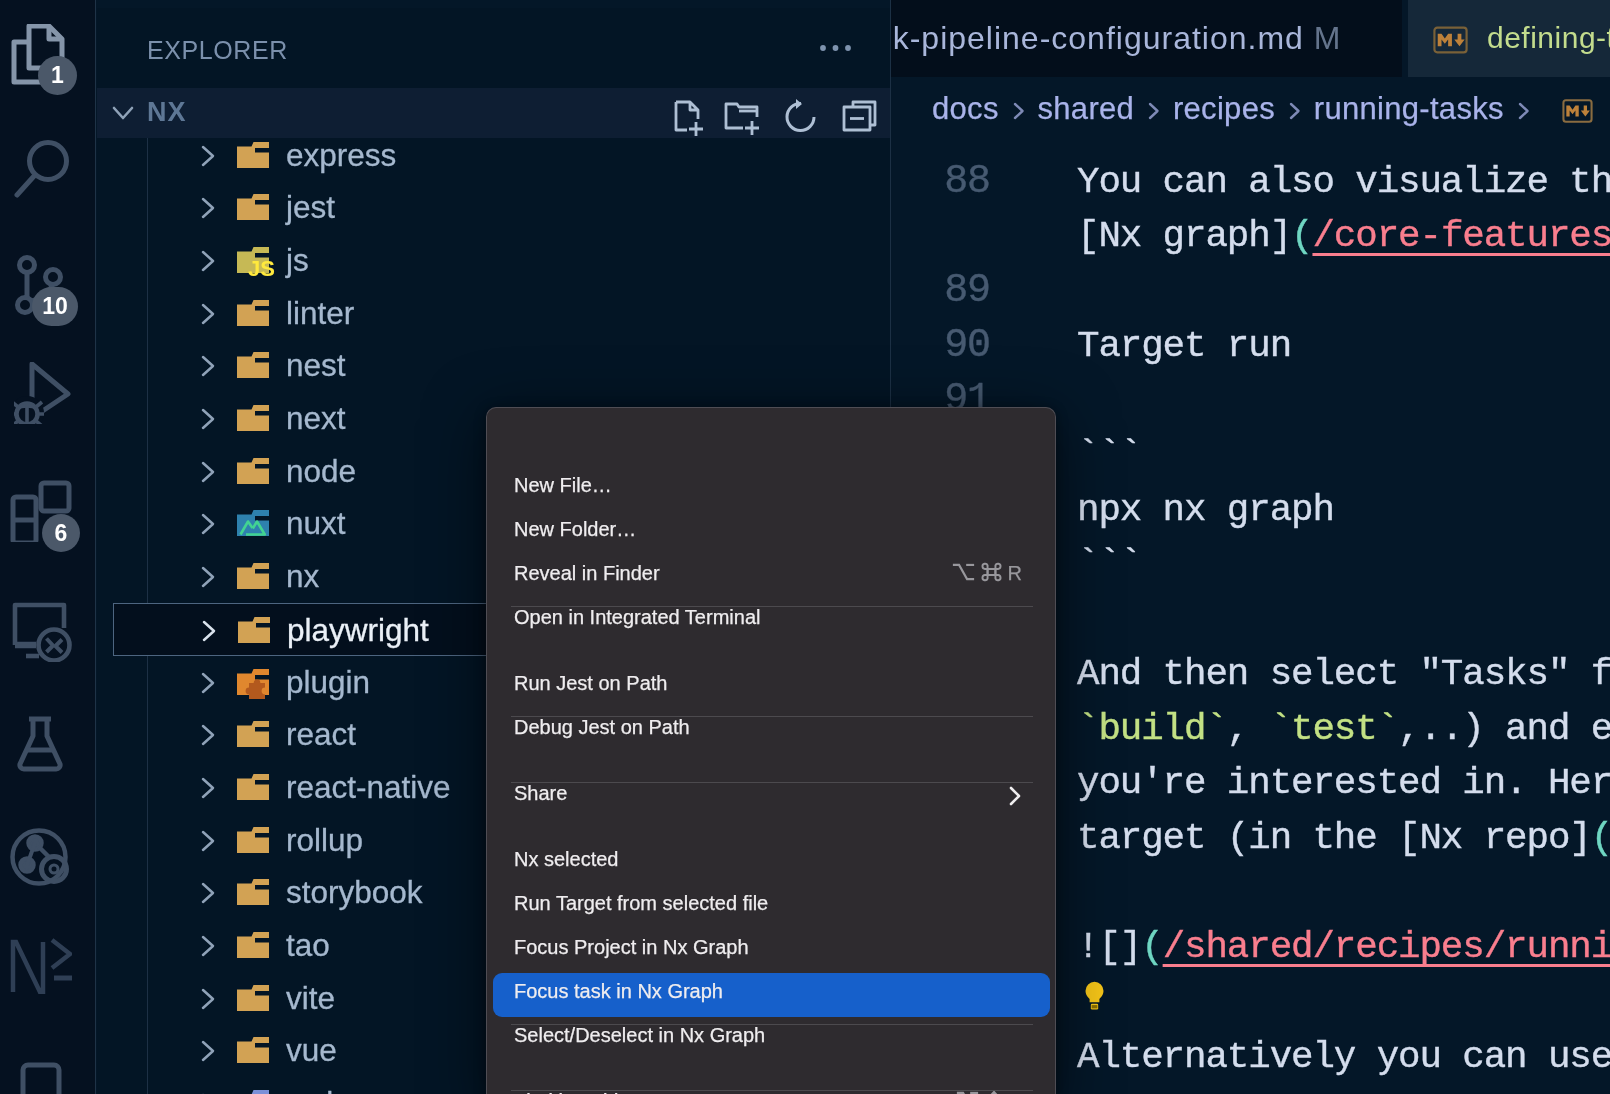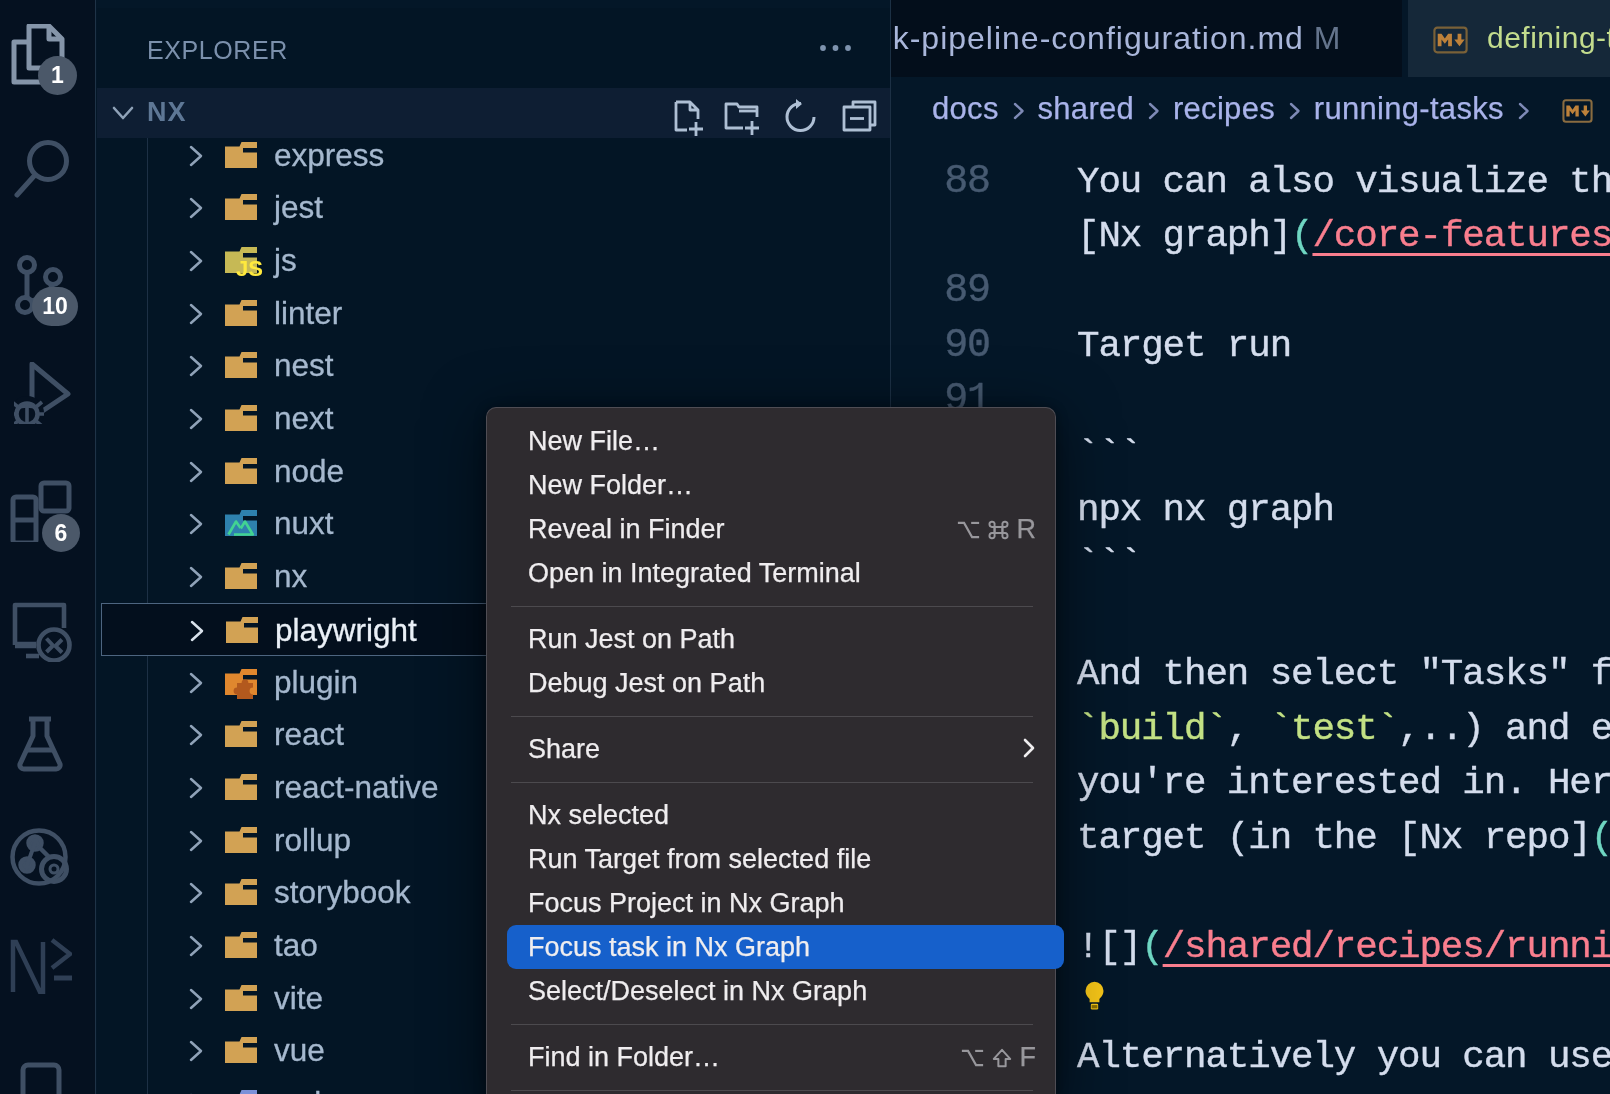--- a/index.html
+++ b/index.html
@@ -12,21 +12,21 @@
     font-weight:bold; text-align:center; }
   #sidebar { position:absolute; left:97px; top:0; width:793px; height:1094px;
     background:#031525;margin-top:8px; }
   #expl-title { position:absolute; left:50px; top:28px; font-size:25px; color:#7b90ac;
     letter-spacing:0.6px; }
   #nx-header { position:absolute; left:0; top:80px; width:793px; height:50px;
     background:#0e1e33; }
   #nx-title { position:absolute; left:50px; top:9px; font-size:27px; font-weight:bold;
     color:#5e7795; letter-spacing:1px; }
   #tree { position:absolute; left:0; top:130px; width:793px; height:964px; }
-  .row { position:absolute; left:4px; width:793px; height:53px; }
+  .row { position:absolute; left:16px; width:793px; height:53px; }
   .row .chev { position:absolute; left:85px; top:15px; }
   .row .icon { position:absolute; left:123px; top:12px; }
   .row .label { position:absolute; left:173px; top:8px; font-size:31.5px; color:#a5b8ce; -webkit-text-stroke:0.3px; }
   .row.sel { background:#030f1d; border:1px solid #4d6580; }
   .row.sel .label { color:#eaf0f7; }
   #guide { position:absolute; left:50px; top:130px; width:1px; height:964px; background:#1d3045; }
   #editor { position:absolute; left:891px; top:0; width:719px; height:1094px;
     background:#041728; }
   #tab1 { position:absolute; left:0; top:0; width:511px; height:77px; background:#030e1b; overflow:hidden; }
   #tab1 .name { position:absolute; left:-44px; top:20px; font-size:32px; letter-spacing:1px; color:#a9b6da; white-space:nowrap; }
@@ -40,22 +40,22 @@
     line-height:54.7px; }
   .ln { position:absolute; left:30px; width:92px; text-align:center; color:#475a71; font-size:40px; letter-spacing:-1.3px; }
   .cl { position:absolute; left:186px; white-space:pre; }
   .pink { color:#f97e8e; text-decoration:underline; text-underline-offset:7px; text-decoration-thickness:2.5px; }
   .teal { color:#6fd6c2; }
   .green { color:#c3e184; }
   #menu { position:absolute; left:486px; top:407px; width:570px; height:700px;
     background:#2e2b2f; border-radius:10px 10px 0 0;
     box-shadow: 0 10px 60px rgba(0,0,0,.55), 0 2px 12px rgba(0,0,0,.4);
     border:1px solid #4f4d54; border-bottom:none; }
-  .mi { position:absolute; left:20px; width:557px; height:44px; color:#efedef;
-    font-size:27px; -webkit-text-stroke:0.25px; }
+  .mi { position:absolute; left:6px; width:557px; height:44px; color:#efedef;
+    font-size:20px;margin-top:48px; -webkit-text-stroke:0.25px; }
   .mi .t { position:absolute; left:21px; top:7px; }
   .mi .sc { position:absolute; right:28px; top:7px; color:#98979c; }
   .msep { position:absolute; left:24px; width:522px; height:1px; background:#4c4a4e; }
   .hl { background:#1660cb; border-radius:9px; }
 </style>
 </head>
 <body>
 <div id="activitybar">
 <svg class="abs" style="left:11px;top:24px" width="60" height="62" viewBox="0 0 60 62">
       <g fill="none" stroke="#8595a9" stroke-width="5" stroke-linejoin="round">

